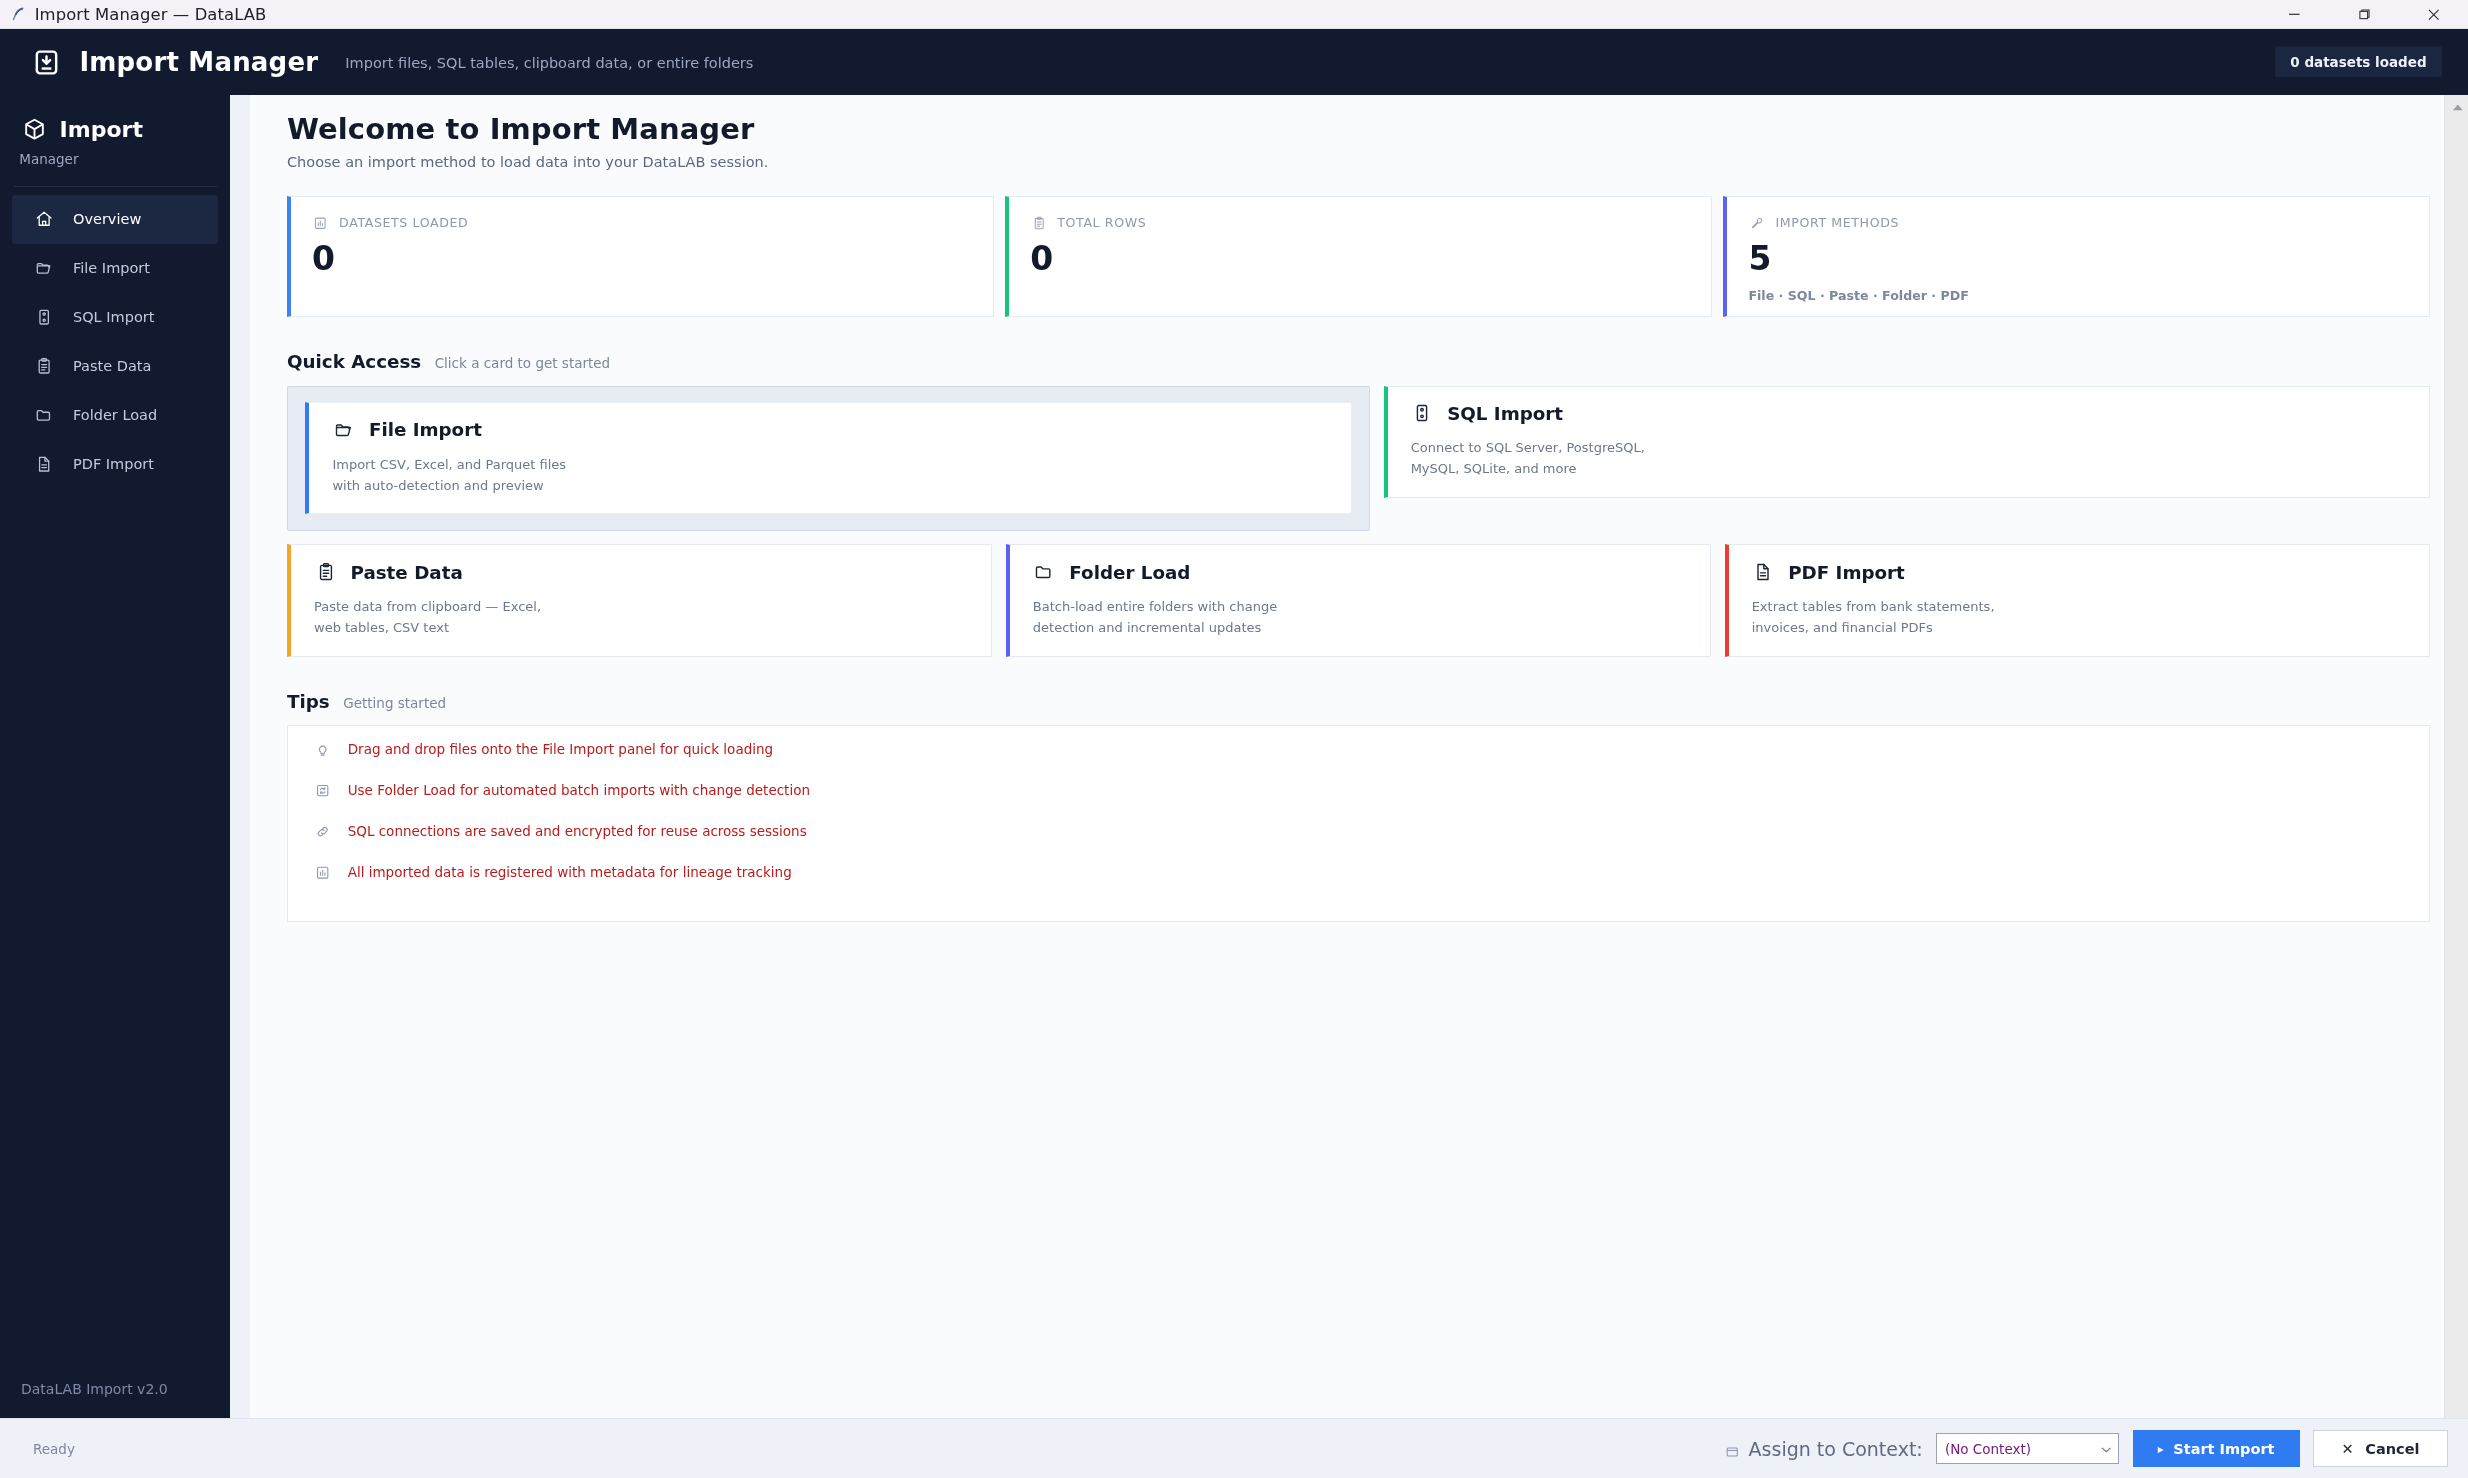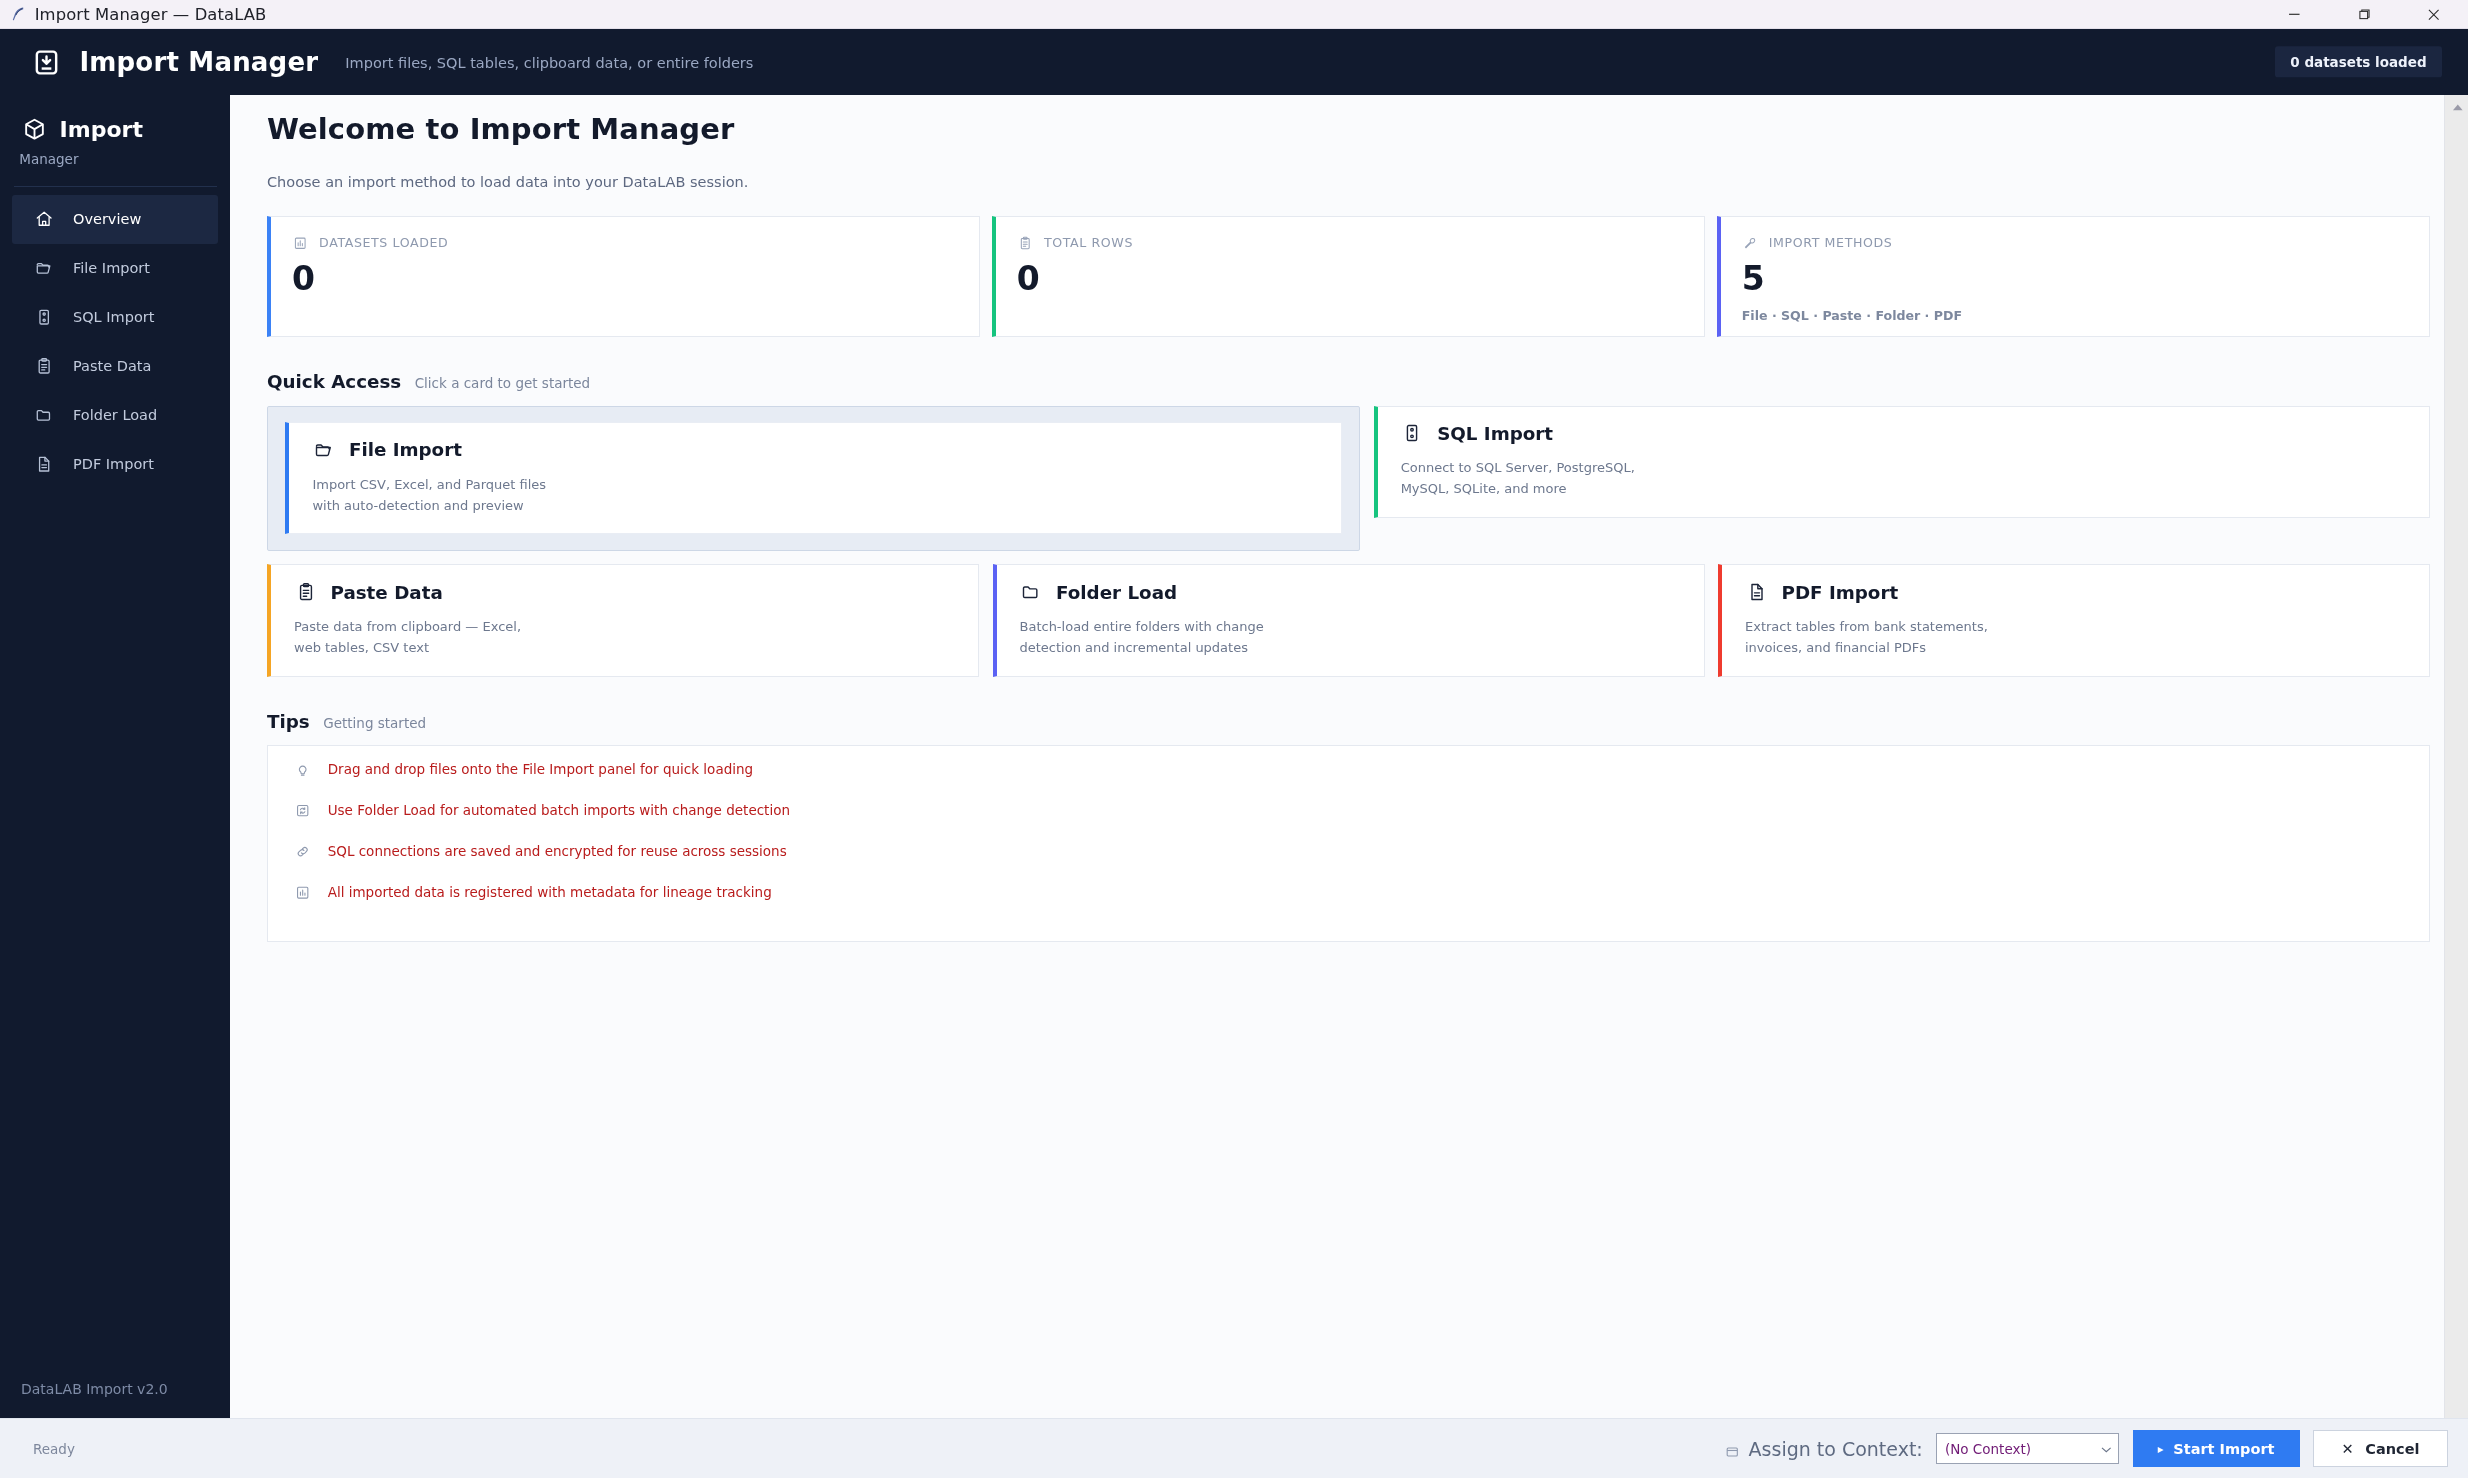--- a/index.html
+++ b/index.html
@@ -68,20 +68,21 @@
     color: #eef2fb;
     font-size: 13.5px; font-weight: bold;
     padding: 7.7px 15.4px;
     border-radius: 2.9px;
   }
 
   
   .shell {
     display: flex;
     height: calc(1478px - 29px - 66px - 60px);
+    gap: 20px;
   }
 
   
   .sidebar {
     width: 230px; flex: 0 0 230px;
     background: #111a2e;
     display: flex; flex-direction: column;
     padding-top: 21px;
     position: relative;
   }
@@ -138,21 +139,21 @@
   }
   .content {
     padding: 17px 39px 0 37px;
   }
   .h1 {
     font-size: 29px; font-weight: bold; color: #131a2b;
     letter-spacing: 0.1px;
   }
   .sub1 {
     font-size: 14.5px; color: #5d6880;
-    margin-top: 28px;
+    margin-top: 8px;
   }
 
   
   .stats {
     display: flex; gap: 11.6px;
     margin-top: 26px;
   }
   .stat {
     flex: 1 1 0;
     background: #ffffff;

